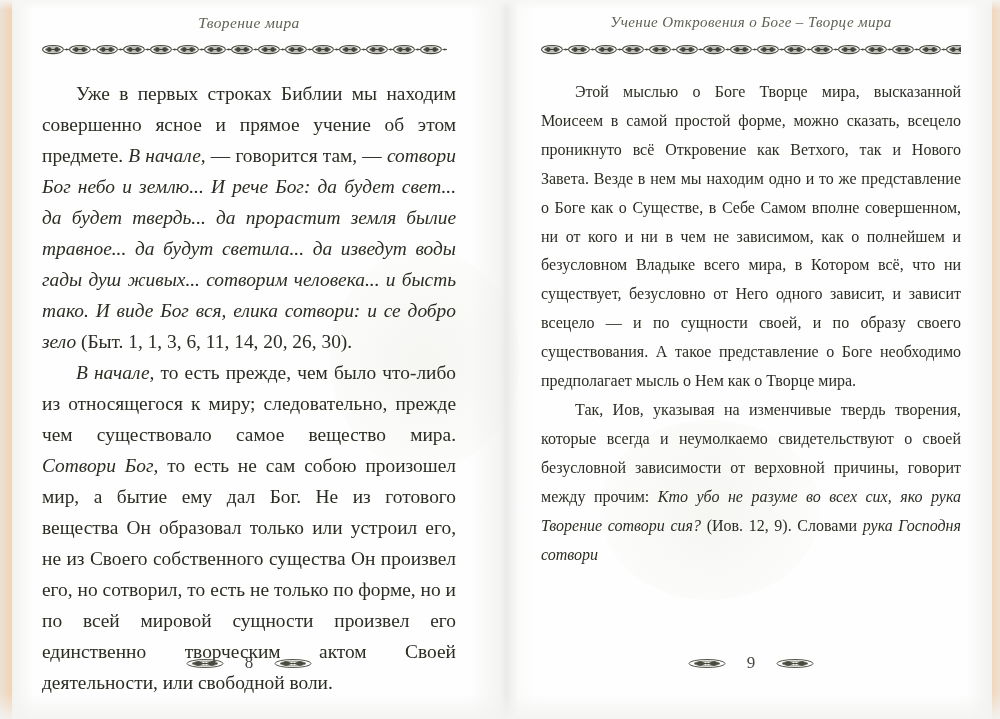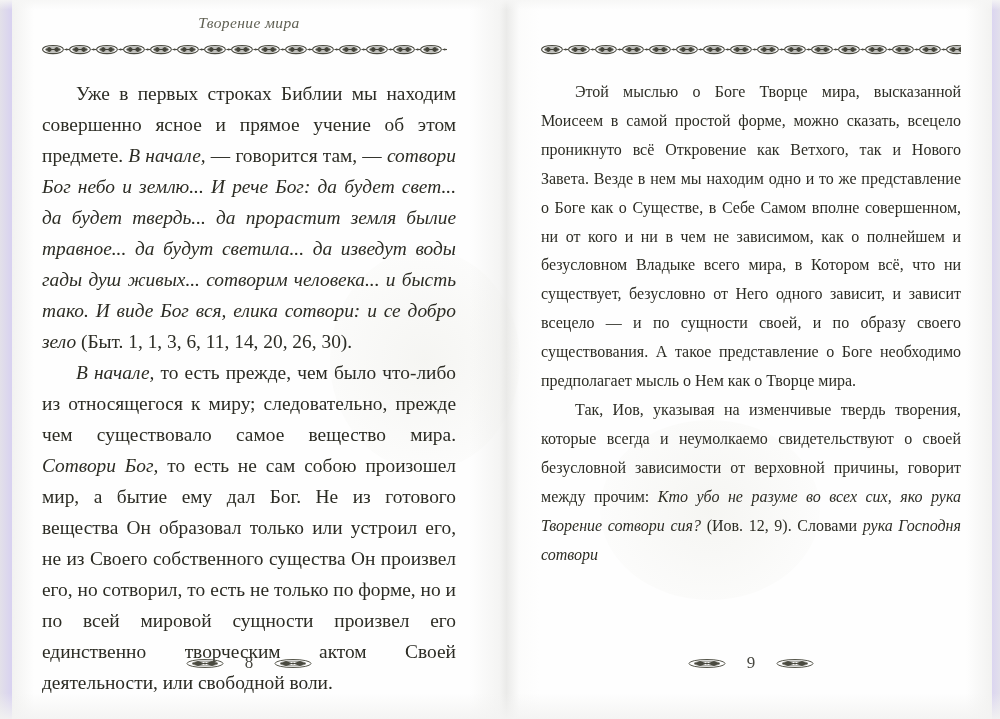--- a/index.html
+++ b/index.html
@@ -13,21 +13,21 @@
     height: 719px;
     overflow: hidden;
     font-family: "Liberation Serif", "DejaVu Serif", serif;
   }
 
   
   .spread {
     position: relative;
     width: 1000px;
     height: 719px;
-    background: #c4b5fd;
+    background: #fdba74;
   }
 
   
   .paper-left,
   .paper-right {
     position: absolute;
     top: 0;
     height: 719px;
     background: #fefefe;
   }
@@ -251,20 +251,21 @@
         <ellipse cx="19" cy="5.5" rx="13" ry="2.3" fill="none" stroke="#64645a" stroke-width="0.7"></ellipse>
         <path d="M6 5.5 L12 2.9 L19 5.5 L12 8.1 Z" fill="#4a4a40"></path>
         <path d="M19 5.5 L26 2.9 L32 5.5 L26 8.1 Z" fill="#4a4a40"></path>
         <circle cx="19" cy="5.5" r="1.1" fill="#44443a"></circle>
       </svg>
     </div>
   </div>
 
   <div class="page page-right">
 
+    <div class="running-head">Учение Откровения о Боге – Творце мира</div>
 
     <div class="ornament-band">
       <svg width="420" height="13" viewBox="0 0 420 13" xmlns="http://www.w3.org/2000/svg">
         <defs>
           <g id="motif-r">
             <ellipse cx="11" cy="6.5" rx="10.4" ry="4.1" fill="none" stroke="#4a4a40" stroke-width="1.05"></ellipse>
             <ellipse cx="11" cy="6.5" rx="7.6" ry="2.5" fill="none" stroke="#55554a" stroke-width="0.7"></ellipse>
             <path d="M3.6 6.5 L7.4 3.9 L11 6.5 L7.4 9.1 Z" fill="#44443a"></path>
             <path d="M11 6.5 L14.6 3.9 L18.4 6.5 L14.6 9.1 Z" fill="#44443a"></path>
             <circle cx="11" cy="6.5" r="1.05" fill="#3e3e35"></circle>

